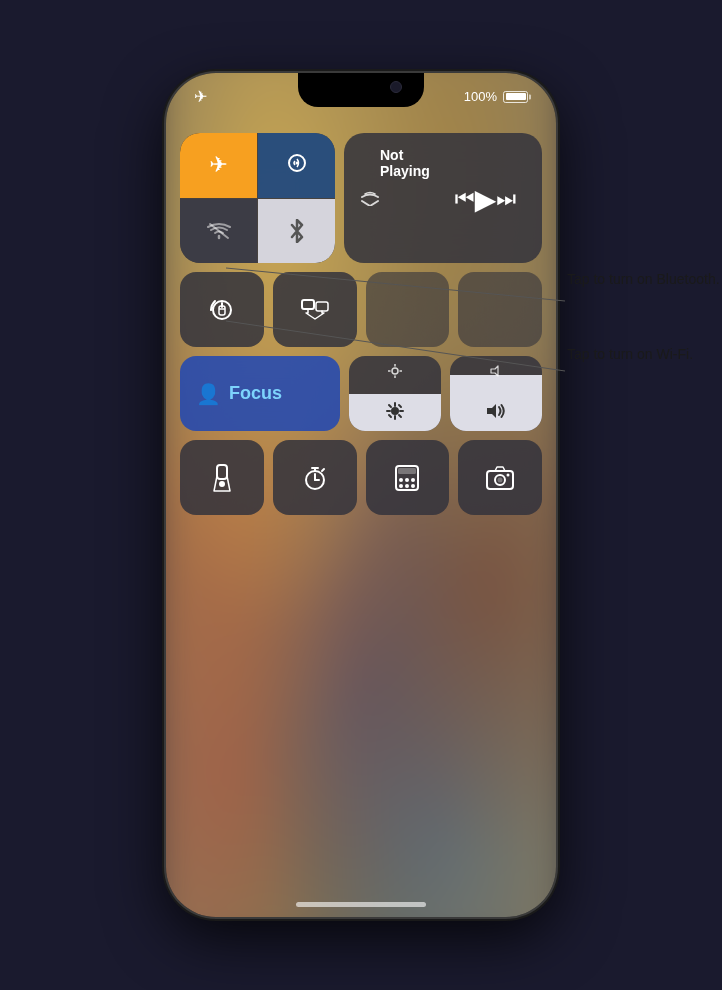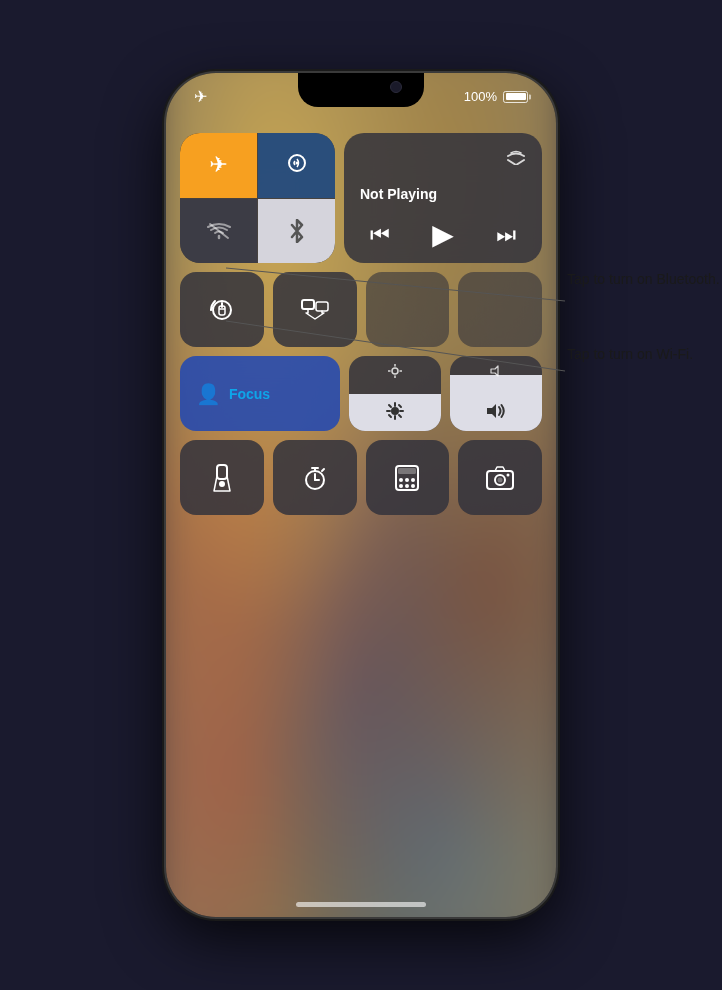--- a/index.html
+++ b/index.html
@@ -185,21 +185,21 @@
       color: white;
     }
 
     .now-playing-block {
       flex: 1;
       background: rgba(50, 50, 60, 0.85);
       border-radius: 20px;
       padding: 14px 16px 12px;
       backdrop-filter: blur(20px);
       display: flex;
-      flex-direction: column;
+      flex-direction: row;
       justify-content: space-between;
     }
 
     .now-playing-header {
       display: flex;
       justify-content: space-between;
       align-items: center;
     }
 
     .np-title {
@@ -284,23 +284,23 @@
       cursor: pointer;
       backdrop-filter: blur(20px);
     }
 
     .focus-icon {
       font-size: 20px;
       color: white;
     }
 
     .focus-label {
-      font-size: 14px;
+      font-size: 18px;
       font-weight: 600;
-      color: #0ea5e9;
+      color: #7dd3fc;
     }
 
     .slider-btn {
       flex: 1;
       background: rgba(50, 50, 60, 0.85);
       border-radius: 16px;
       display: flex;
       flex-direction: column;
       justify-content: flex-end;
       align-items: center;

